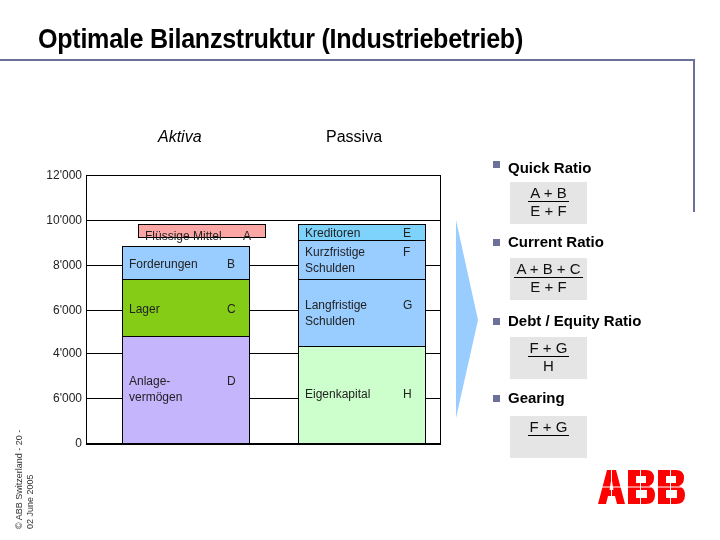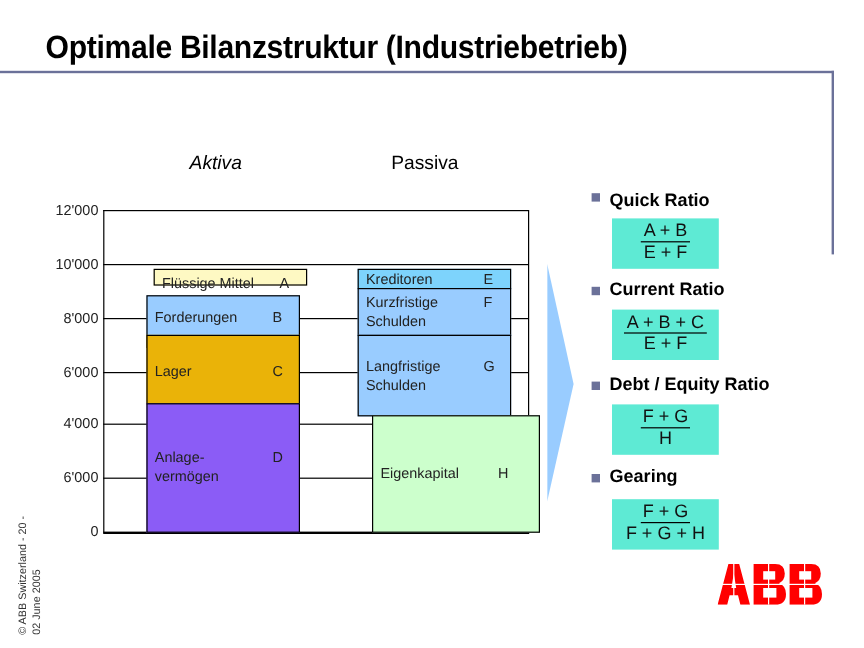--- a/index.html
+++ b/index.html
@@ -12,21 +12,21 @@
   .grid{position:absolute;left:86px;width:354px;height:1px;background:#000;}
   .axis-v{position:absolute;left:86px;top:175px;width:1px;height:269px;background:#000;}
   .axis-v2{position:absolute;left:440px;top:175px;width:1px;height:269px;background:#000;}
   .axis-h{position:absolute;left:86px;top:443px;width:355px;height:2px;background:#000;}
   .seg{position:absolute;box-sizing:border-box;border:1px solid #000;font-size:12px;color:#222;}
   .seg .lbl{position:absolute;left:6px;line-height:16px;}
   .seg .let{position:absolute;line-height:16px;}
   .arrow{position:absolute;left:456px;top:220px;}
   .bullet{position:absolute;width:7px;height:7px;background:#6b7199;}
   .ratio-label{position:absolute;font-size:15px;font-weight:bold;}
-  .frac{position:absolute;background:#5eead4;width:89px;height:42px;text-align:center;font-size:15px;color:#111;}
+  .frac{position:absolute;background:#e5e5e5;width:77px;height:42px;text-align:center;font-size:15px;color:#111;}
   .frac .num{display:inline-block;margin-top:2px;border-bottom:1px solid #000;padding:0 2px;line-height:17px;}
   .frac .den{line-height:18px;}
   .footer{position:absolute;left:-40px;top:453px;width:130px;font-size:9px;line-height:11px;color:#333;transform:rotate(-90deg);transform-origin:center;}
   .logo{position:absolute;left:598px;top:470px;}
 </style>
 </head>
 <body>
 
 <div class="title">Optimale Bilanzstruktur  (Industriebetrieb)</div>
 <div class="hline"></div>
@@ -46,53 +46,53 @@
 <div class="grid" style="top:175px;"></div>
 <div class="grid" style="top:220px;"></div>
 <div class="grid" style="top:265px;"></div>
 <div class="grid" style="top:310px;"></div>
 <div class="grid" style="top:353px;"></div>
 <div class="grid" style="top:398px;"></div>
 <div class="axis-v"></div>
 <div class="axis-v2"></div>
 <div class="axis-h"></div>
 
-<div class="seg" style="left:128px;top:224px;width:128px;height:14px;background:#fef9c3;">
+<div class="seg" style="left:138px;top:224px;width:128px;height:14px;background:#fca5a5;">
   <span class="lbl" style="top:3px;">Flüssige Mittel</span>
   <span class="let" style="left:104px;top:3px;">A</span>
 </div>
 <div class="seg" style="left:122px;top:246px;width:128px;height:44px;background:#99ccff;">
   <span class="lbl" style="top:9px;">Forderungen</span>
   <span class="let" style="left:104px;top:9px;">B</span>
 </div>
-<div class="seg" style="left:122px;top:279px;width:128px;height:58px;background:#eab308;">
+<div class="seg" style="left:122px;top:279px;width:128px;height:58px;background:#84cc16;">
   <span class="lbl" style="top:21px;">Lager</span>
   <span class="let" style="left:104px;top:21px;">C</span>
 </div>
-<div class="seg" style="left:122px;top:336px;width:128px;height:108px;background:#8b5cf6;">
+<div class="seg" style="left:122px;top:336px;width:128px;height:108px;background:#c4b5fd;">
   <span class="lbl" style="top:36px;white-space:pre;">Anlage-
 vermögen</span>
   <span class="let" style="left:104px;top:36px;">D</span>
 </div>
 
 <div class="seg" style="left:298px;top:224px;width:128px;height:17px;background:#7dd3fc;">
   <span class="lbl" style="top:0px;">Kreditoren</span>
   <span class="let" style="left:104px;top:0px;">E</span>
 </div>
 <div class="seg" style="left:298px;top:240px;width:128px;height:40px;background:#99ccff;">
   <span class="lbl" style="top:3px;white-space:pre;">Kurzfristige
 Schulden</span>
   <span class="let" style="left:104px;top:3px;">F</span>
 </div>
 <div class="seg" style="left:298px;top:279px;width:128px;height:68px;background:#99ccff;">
   <span class="lbl" style="top:17px;white-space:pre;">Langfristige
 Schulden</span>
   <span class="let" style="left:104px;top:17px;">G</span>
 </div>
-<div class="seg" style="left:298px;top:346px;width:140px;height:98px;background:#ccffcc;margin-left:12px;">
+<div class="seg" style="left:298px;top:346px;width:128px;height:98px;background:#ccffcc;">
   <span class="lbl" style="top:39px;">Eigenkapital</span>
   <span class="let" style="left:104px;top:39px;">H</span>
 </div>
 
 <svg class="arrow" width="26" height="200">
   <polygon points="0,0 22,100 0,198" fill="#99ccff"></polygon>
 </svg>
 
 <div class="bullet" style="left:493px;top:161px;"></div>
 <div class="ratio-label" style="left:508px;top:159px;">Quick Ratio</div>
@@ -112,21 +112,20 @@
 <div class="ratio-label" style="left:508px;top:312px;">Debt / Equity Ratio</div>
 <div class="frac" style="left:510px;top:337px;">
   <div class="num">F + G</div>
   <div class="den">H</div>
 </div>
 
 <div class="bullet" style="left:493px;top:395px;"></div>
 <div class="ratio-label" style="left:508px;top:389px;">Gearing</div>
 <div class="frac" style="left:510px;top:416px;">
   <div class="num">F + G</div>
-  <div class="den">F + G + H</div>
 </div>
 
 <div class="footer">
   <div>© ABB Switzerland - 20 -</div>
   <div>02 June 2005</div>
 </div>
 
 <svg class="logo" width="88" height="34" viewBox="0 0 88 34">
   <g fill="#ff0000">
 

